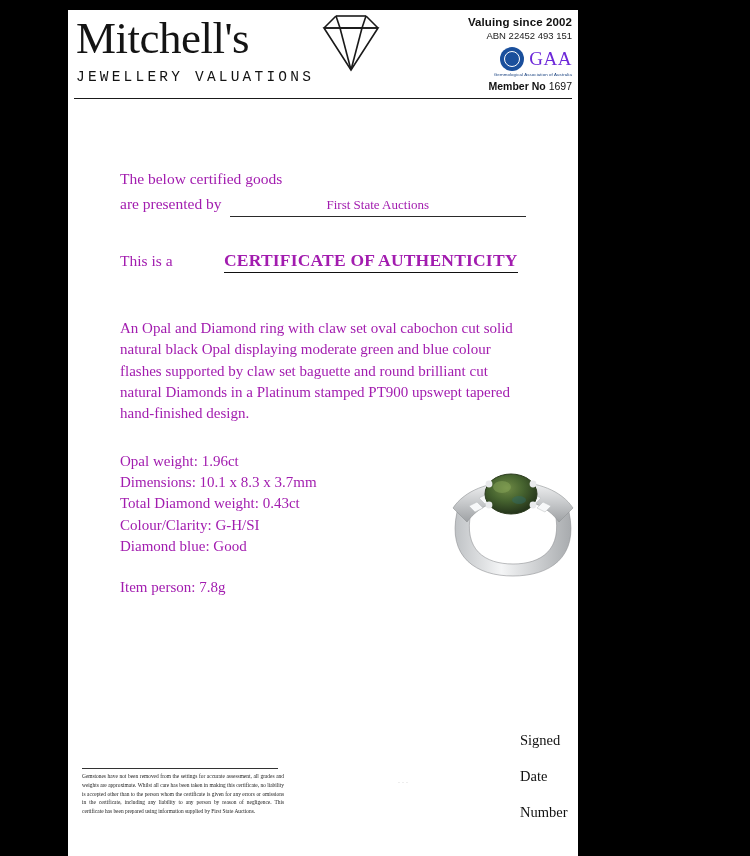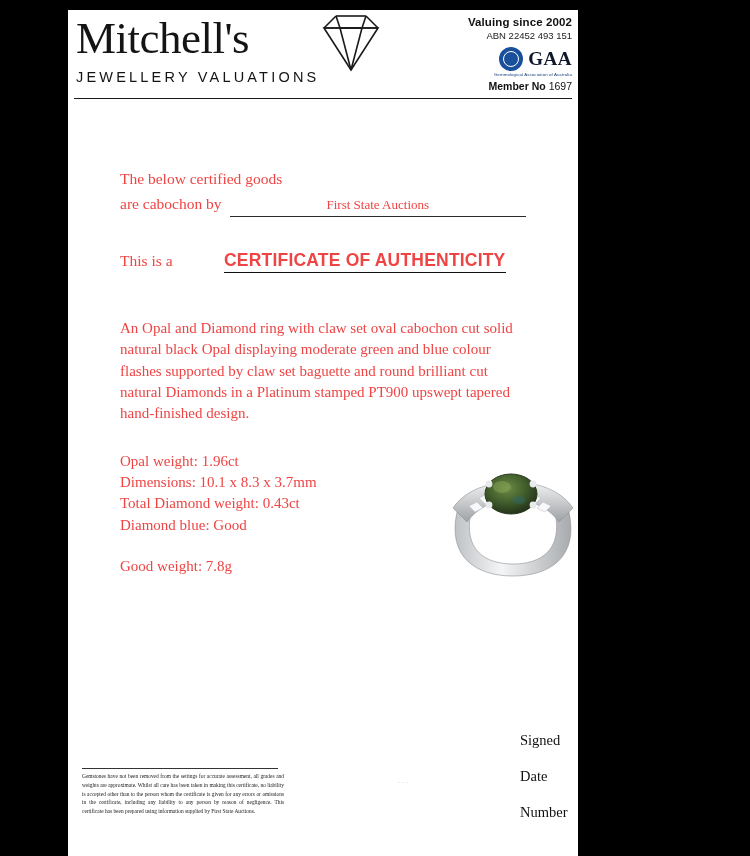--- a/index.html
+++ b/index.html
@@ -34,21 +34,21 @@
     width: 330px;
   }
   .brand-name {
     font-family: "Liberation Serif", serif;
     font-size: 45px;
     letter-spacing: -0.5px;
     color: #141414;
     line-height: 1;
   }
   .brand-sub {
-    font-family: Liberation Sans, sans-serif;
+    font-family: Liberation Mono, monospace;
     font-size: 14.5px;
     letter-spacing: 3.2px;
     color: #141414;
     margin-top: 8px;
   }
   .diamond-logo {
     position: absolute;
     left: 242px;
     top: 2px;
     width: 82px;
@@ -91,22 +91,22 @@
   .gaa-seal::after {
     content: "";
     position: absolute;
     left: 4px; top: 4px; right: 4px; bottom: 4px;
     border-radius: 50%;
     border: 1.5px solid #ffffff;
   }
   .gaa-text {
     font-family: "Liberation Serif", serif;
     font-size: 19px;
-    font-weight: bold;
-    color: #0f172a;
+    font-weight: normal;
+    color: #6d28d9;
     letter-spacing: 0.5px;
   }
   .gaa-caption {
     font-family: "Liberation Sans", sans-serif;
     font-size: 4.4px;
     color: #17407f;
     text-align: right;
     letter-spacing: 0.1px;
     margin-top: 1px;
   }
@@ -123,21 +123,21 @@
     top: 88px;
     border-top: 1.6px solid #1a1a1a;
   }
 
   
   .body {
     position: relative;
     margin-top: 0;
     padding: 0 52px;
     font-size: 15.5px;
-    color: #ef4444;
+    color: #a21caf;
   }
   .intro {
     margin-top: 64px;
     line-height: 1.62;
   }
   .intro .line2 {
     display: flex;
     align-items: baseline;
   }
   .presented-label { white-space: nowrap; }
@@ -149,21 +149,21 @@
     padding-bottom: 1px;
     font-size: 13px;
   }
   .thisisa {
     margin-top: 33px;
     display: flex;
     align-items: baseline;
   }
   .thisisa-label { width: 104px; }
   .cert-title {
-    font-family: Liberation Sans, sans-serif;
+    font-family: Liberation Serif, serif;
     font-weight: bold;
     font-size: 17.5px;
     letter-spacing: 0.2px;
     border-bottom: 1.4px solid #111;
     padding-bottom: 1px;
   }
   .desc {
     margin-top: 45px;
     line-height: 1.42;
     font-size: 15px;
@@ -274,40 +274,41 @@
     </div>
 
     <div class="hdr-rule"></div>
   </div>
 
   <div class="body">
 
     <div class="intro">
       <div>The below  certified goods</div>
       <div class="line2">
-        <span class="presented-label">are cabochon by</span>
+        <span class="presented-label">are presented by</span>
         <span class="presented-value">First State Auctions</span>
       </div>
     </div>
 
     <div class="thisisa">
       <span class="thisisa-label">This is a</span>
       <span class="cert-title">CERTIFICATE OF AUTHENTICITY</span>
     </div>
 
     <div class="desc">An Opal and Diamond ring with claw set oval cabochon cut solid natural black Opal displaying moderate green and blue colour flashes supported by claw set baguette and round brilliant cut natural Diamonds in a Platinum stamped PT900 upswept tapered hand-finished design.</div>
 
     <div class="specs">
       <div>Opal weight: 1.96ct</div>
       <div>Dimensions: 10.1 x 8.3 x 3.7mm</div>
       <div>Total Diamond weight: 0.43ct</div>
+      <div>Colour/Clarity: G-H/SI</div>
       <div>Diamond blue: Good</div>
     </div>
 
-    <div class="itemweight">Good weight: 7.8g</div>
+    <div class="itemweight">Item person: 7.8g</div>
   </div>
 
   <div class="photo">
     <svg viewBox="0 0 180 130" width="180" height="130">
       <defs>
         <radialGradient id="opalg" cx="42%" cy="35%" r="72%">
           <stop offset="0%" stop-color="#6f8a45"></stop>
           <stop offset="45%" stop-color="#46632f"></stop>
           <stop offset="100%" stop-color="#1d2a16"></stop>
         </radialGradient>

